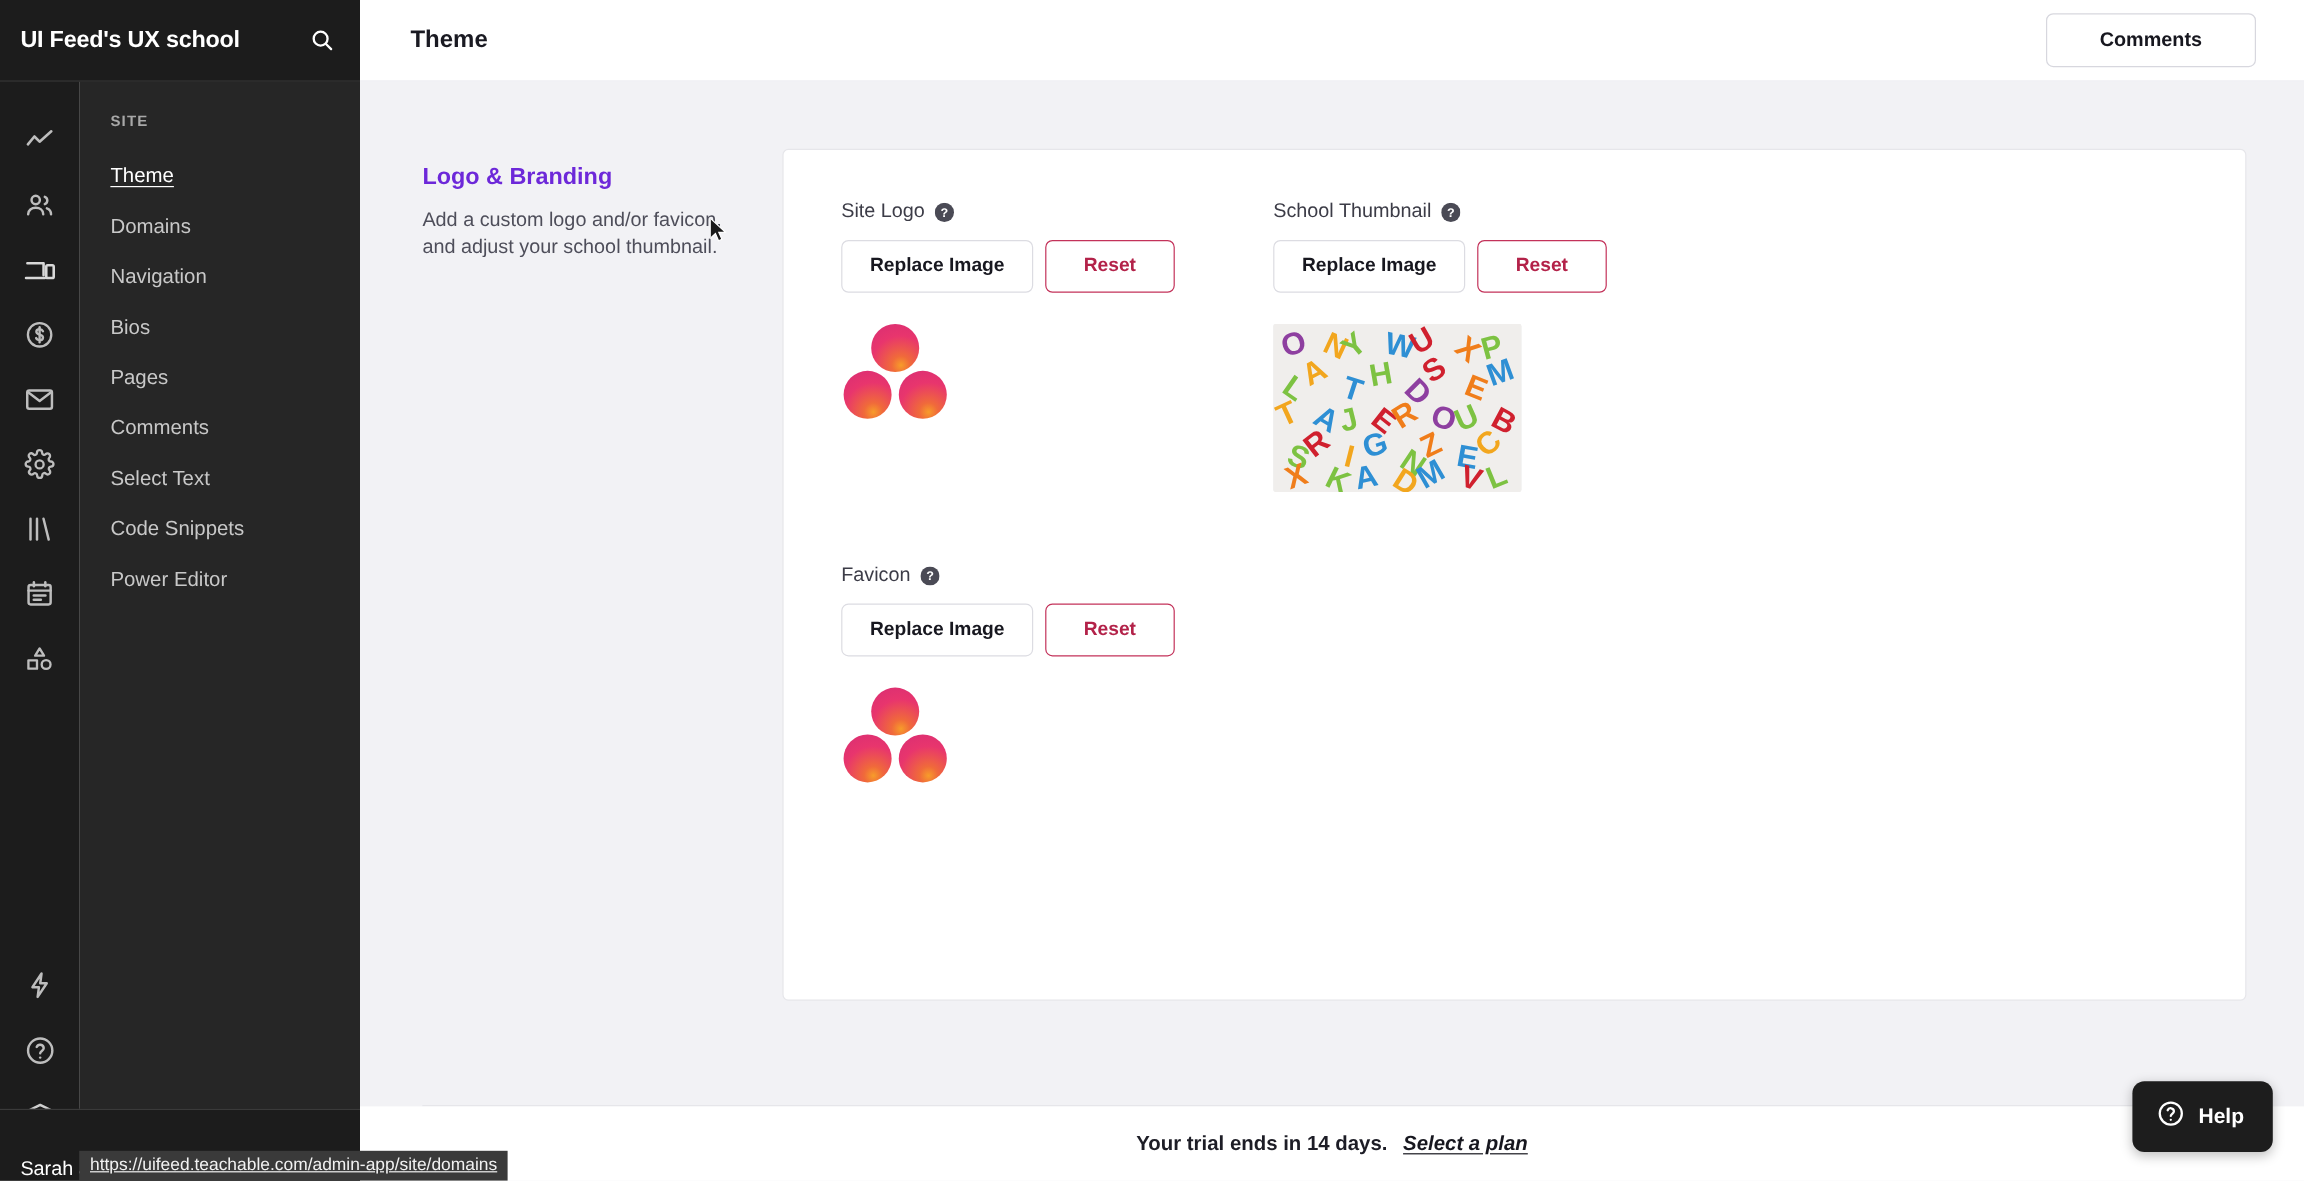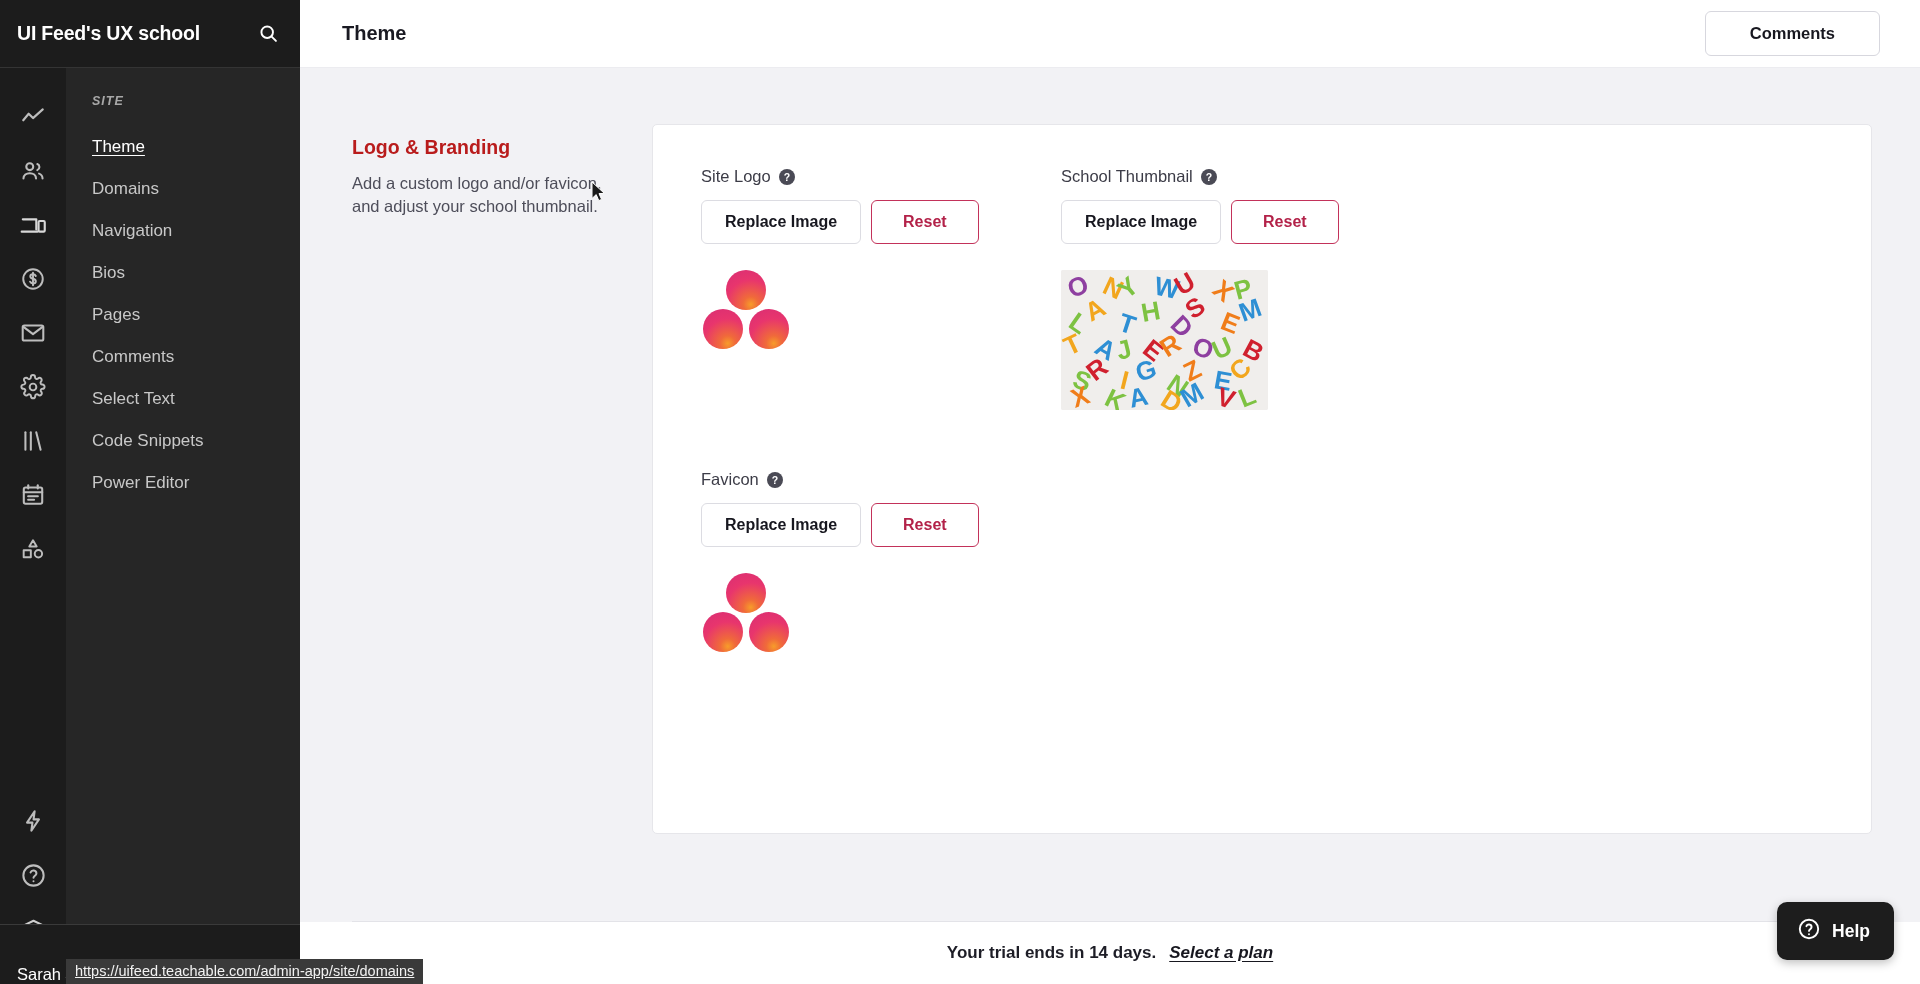--- a/index.html
+++ b/index.html
@@ -48,21 +48,21 @@
   }
   .brand-title {
     color: #ffffff; font-size: 19.5px; font-weight: bold; letter-spacing: -0.2px;
     white-space: nowrap;
   }
   .brand-search { width: 24px; height: 24px; display:flex; align-items:center; justify-content:center; cursor:pointer; }
 
   .subnav-inner { padding: 26px 0 0 0; }
   .section-label {
     color: #a8a8a8; font-size: 12.5px; font-weight: bold; letter-spacing: 1px;
-    padding: 0 0 0 26px; margin-bottom: 18px; font-style: italic;
+    padding: 0 0 0 26px; margin-bottom: 18px;
   }
   .nav-item {
     display: block;
     color: #c8c8c8; font-size: 17px;
     padding: 11px 0 11px 26px;
     cursor: pointer; text-decoration: none;
     white-space: nowrap;
   }
   .nav-item.active { color: #ffffff; text-decoration: underline; text-underline-offset: 3px; }
 
@@ -104,21 +104,21 @@
   .page-title { font-size: 20px; font-weight: bold; color: #1a1a22; }
   .btn-preview {
     border: 1px solid #d7d7de; background: #fff; border-radius: 6px;
     padding: 12px 44px; font-size: 16.5px; font-weight: bold; color: #17171f;
     cursor: pointer; font-family: "Liberation Sans", sans-serif;
   }
 
   .content { flex: 1 1 auto; overflow: hidden; position: relative; padding: 56px 0 0 0; }
   .content-row { display: flex; padding: 0 48px 0 52px; }
   .desc-col { width: 300px; flex: 0 0 300px; padding-top: 12px; padding-right: 30px; }
-  .desc-title { font-size: 19.5px; font-weight: bold; color: #b91c1c; margin-bottom: 13px; }
+  .desc-title { font-size: 19.5px; font-weight: bold; color: #6d28d9; margin-bottom: 13px; }
   .desc-text { font-size: 16.5px; color: #4e4e5a; line-height: 1.42; }
 
   .card {
     background: #ffffff; border: 1px solid #e6e6ea; border-radius: 5px;
     flex: 1 1 auto;
     padding: 42px 0 0 0;
     height: 710px;
     position: relative;
   }
   .field-grid { display: flex; padding-left: 48px; }

